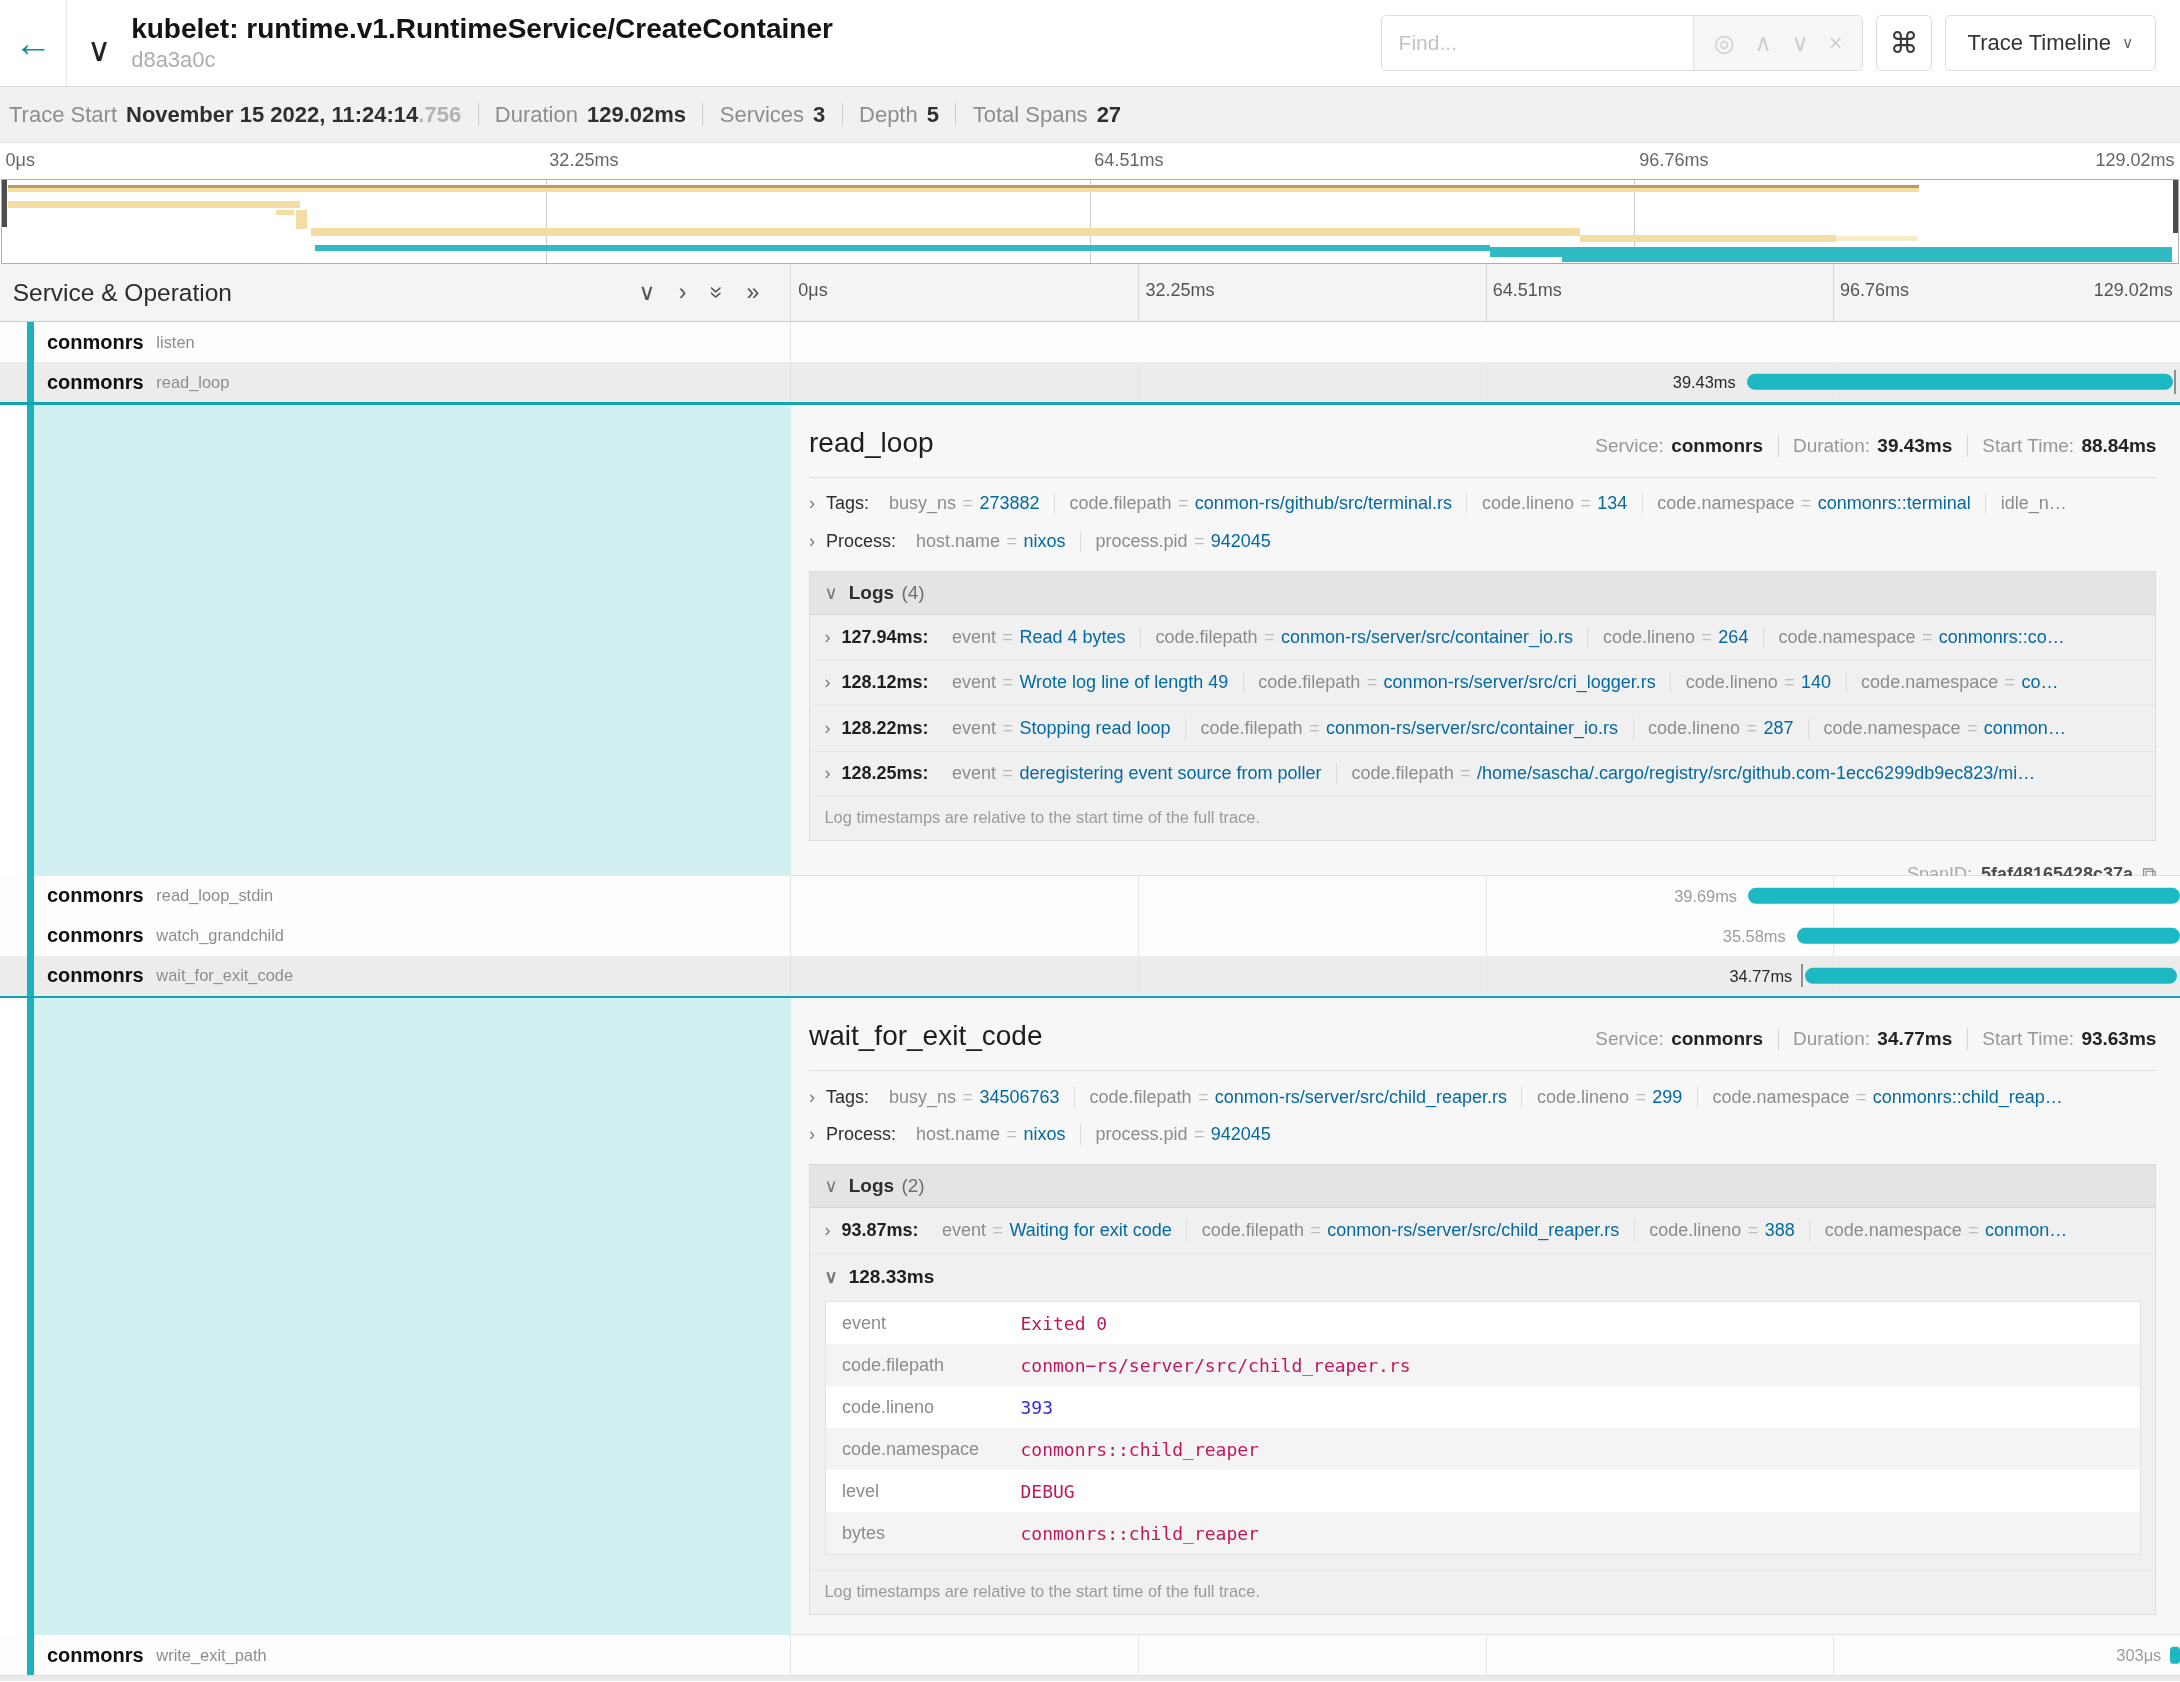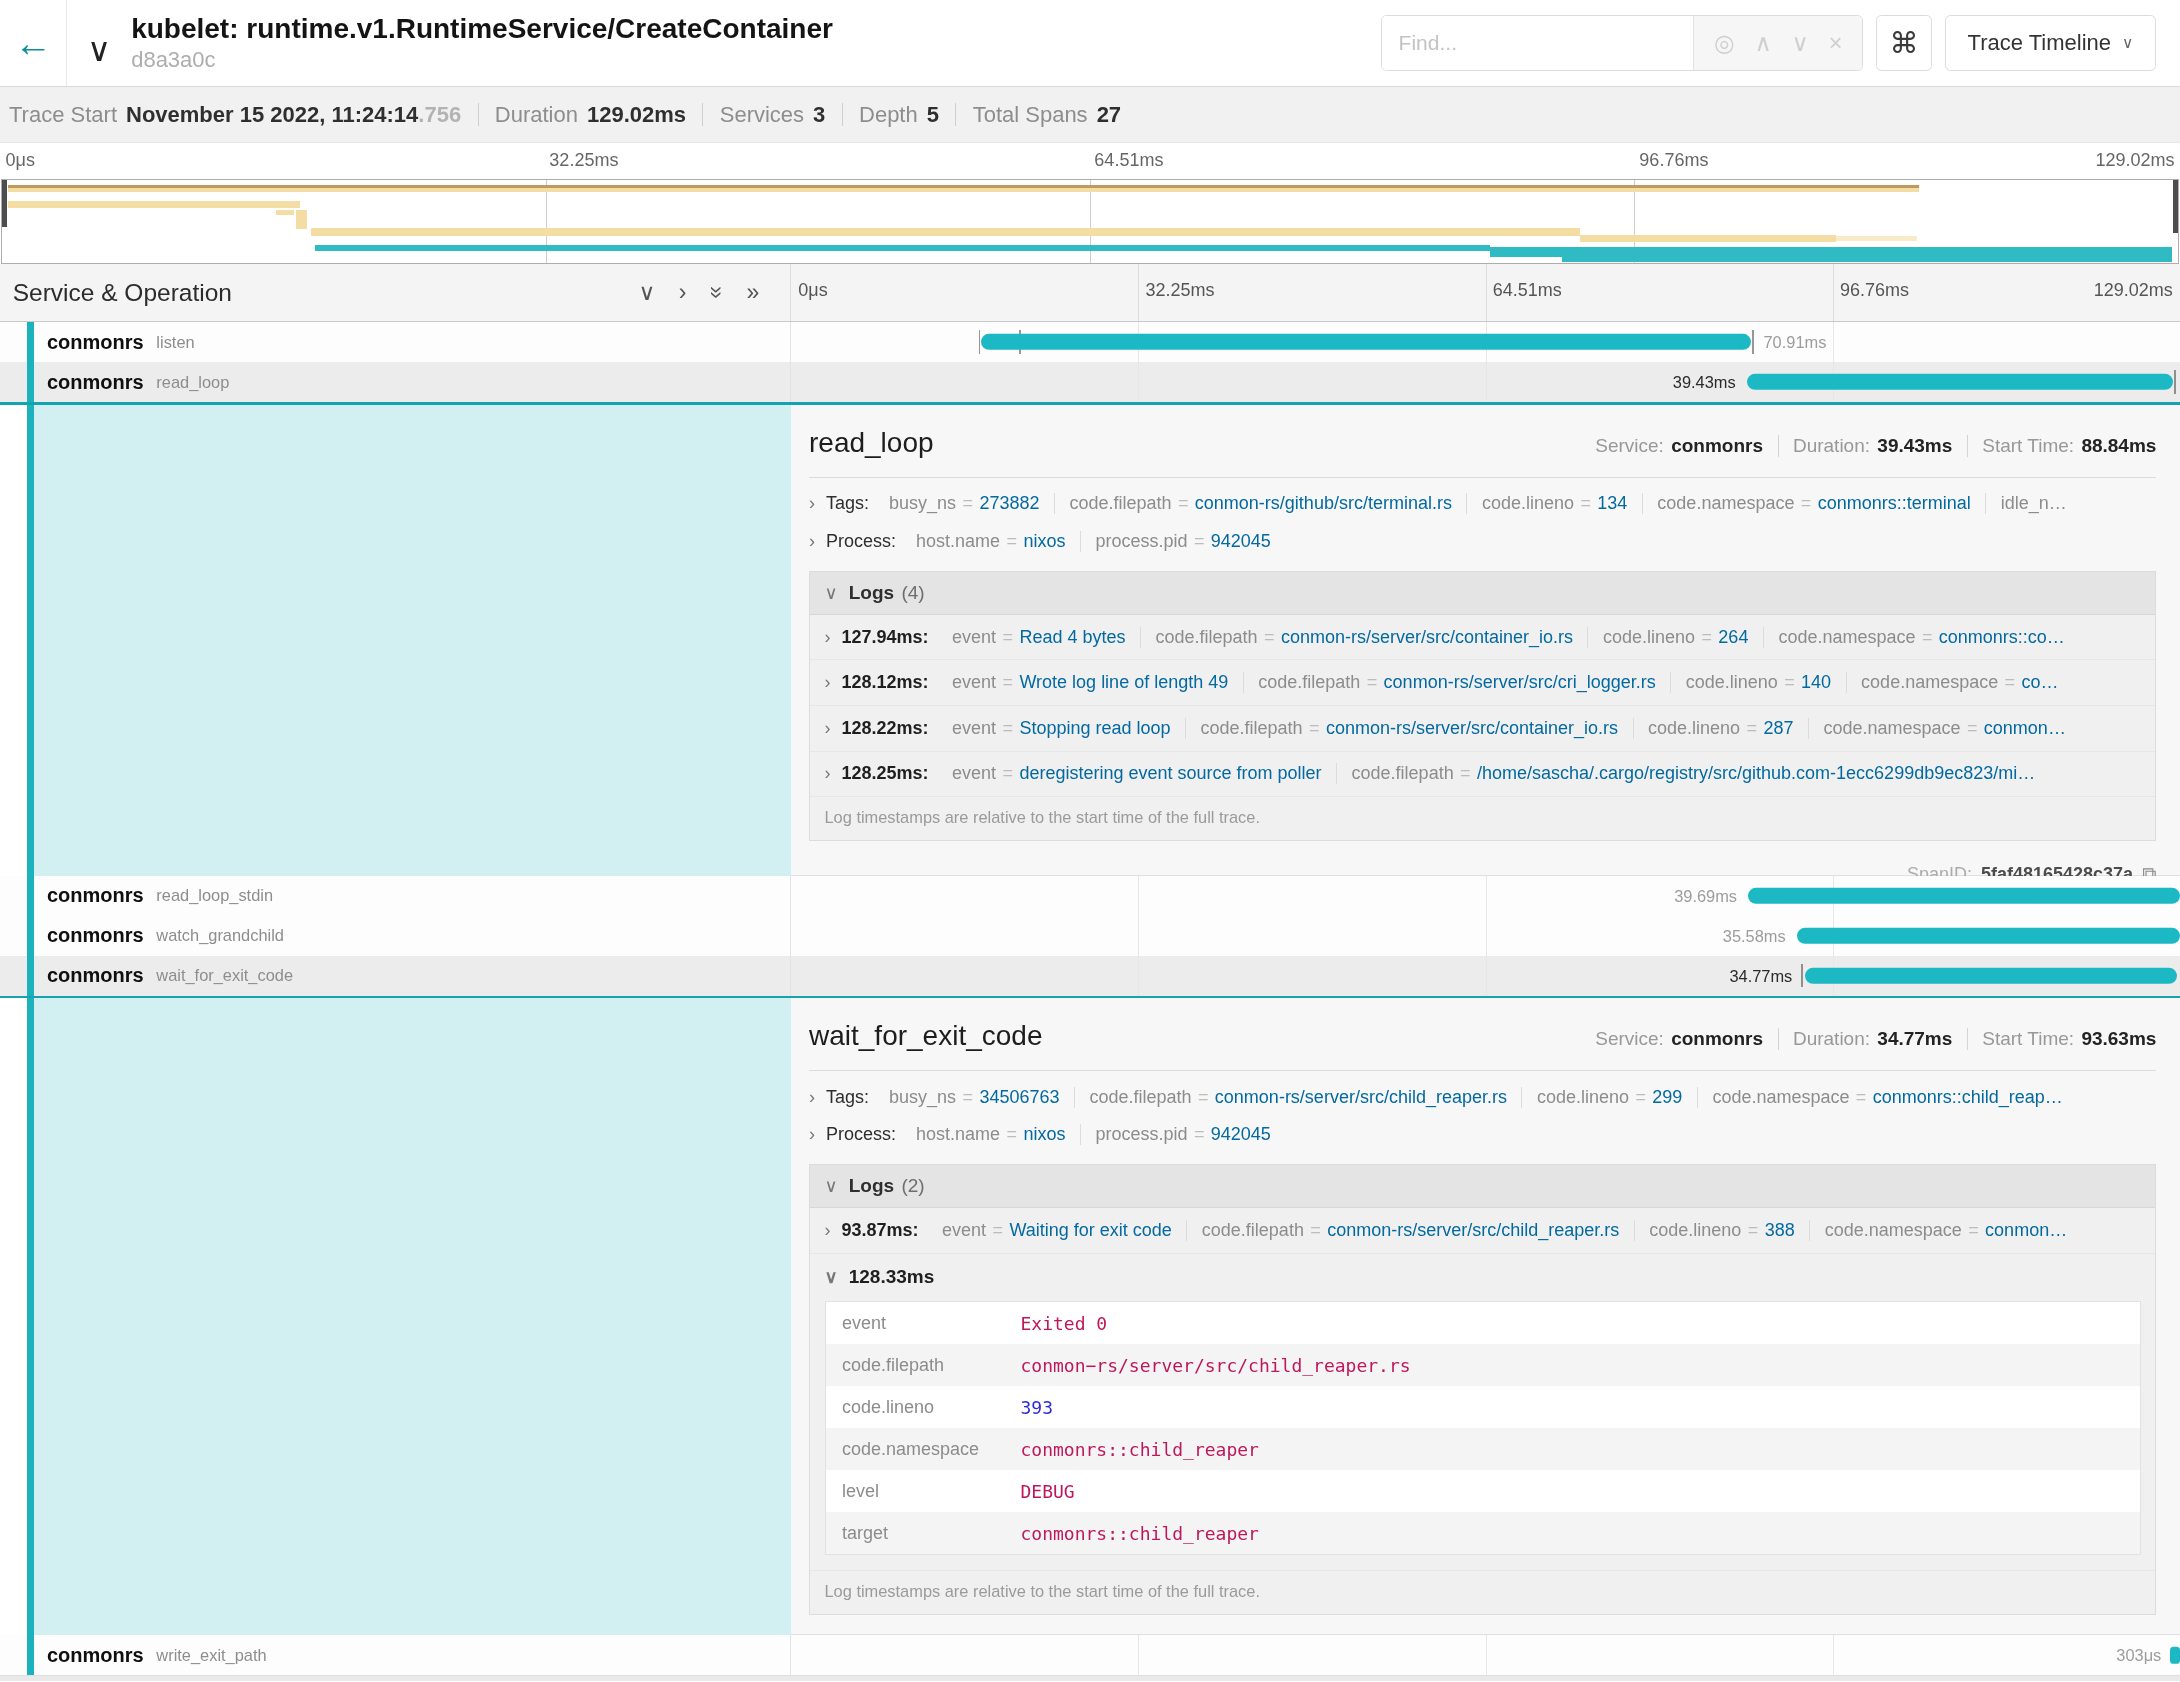--- a/index.html
+++ b/index.html
@@ -219,30 +219,20 @@
       <span style="right:7.3px">129.02ms</span>
     </div>
   </div>
 
   <div class="span-row">
     <div class="name-col">
       <span class="accent"></span>
       <span class="svc">conmonrs</span>
       <span class="op">listen</span>
     </div>
-    <div class="tl-col">
-      <div class="tl-grid" style="left:25%"></div>
-      <div class="tl-grid" style="left:50%"></div>
-      <div class="tl-grid" style="left:75%"></div>
-      <div class="logtick" style="left:13.5%"></div>
-      <div class="logtick" style="left:16.4%"></div>
-      <div class="logtick" style="left:69.2%"></div>
-      <div class="bar" style="left:13.7%;width:55.4%"></div>
-      <span class="bar-label" style="left:calc(69.1% + 12.7px)">70.91ms</span>
-    </div>
   </div>
 
   <div class="span-row sel">
     <div class="name-col">
       <span class="accent"></span>
       <span class="svc">conmonrs</span>
       <span class="op">read_loop</span>
     </div>
     <div class="tl-col">
       <div class="tl-grid" style="left:25%"></div>
@@ -466,21 +456,21 @@
           </div>
           <div class="kv-tr">
             <span class="kv-key">code.namespace</span>
             <span class="kv-val">conmonrs::child_reaper</span>
           </div>
           <div class="kv-tr">
             <span class="kv-key">level</span>
             <span class="kv-val">DEBUG</span>
           </div>
           <div class="kv-tr">
-            <span class="kv-key">target</span>
+            <span class="kv-key">bytes</span>
             <span class="kv-val">conmonrs::child_reaper</span>
           </div>
         </div>
         <div class="logs-foot">Log timestamps are relative to the start time of the full trace.</div>
       </div>
       <div class="spanid-row">
         <span class="spanid-label">SpanID:</span>
         <span class="spanid-val">4a947cfd1ce59537</span>
         <span class="link-icon">⧉</span>
       </div>

